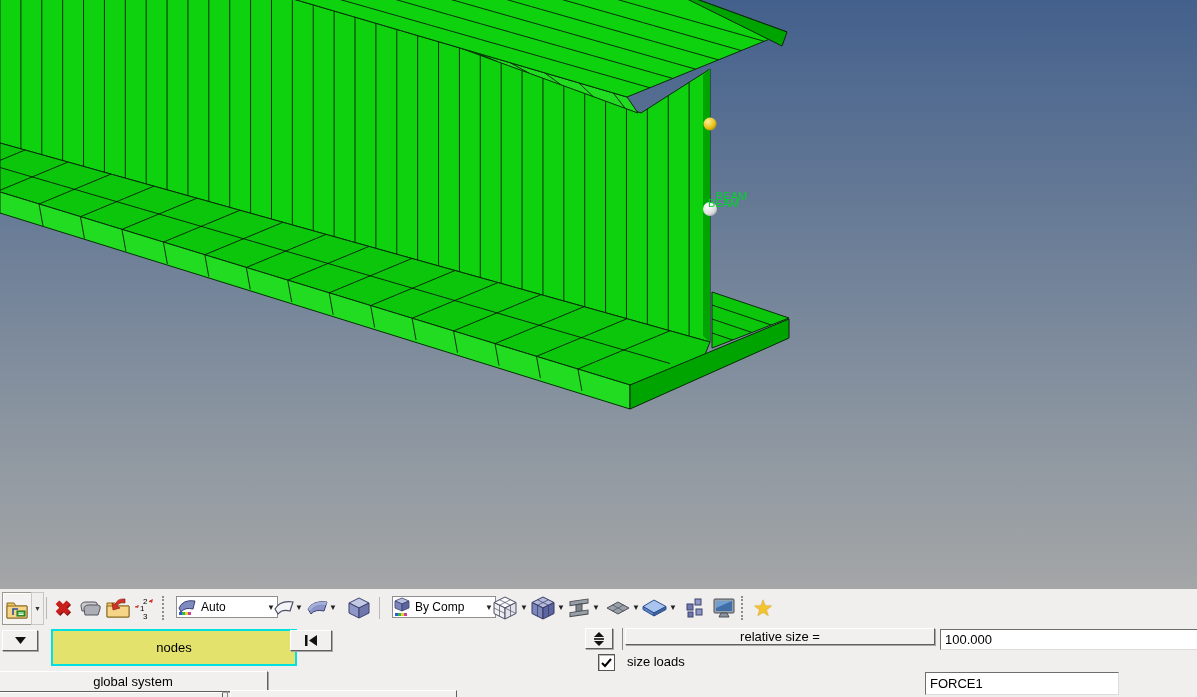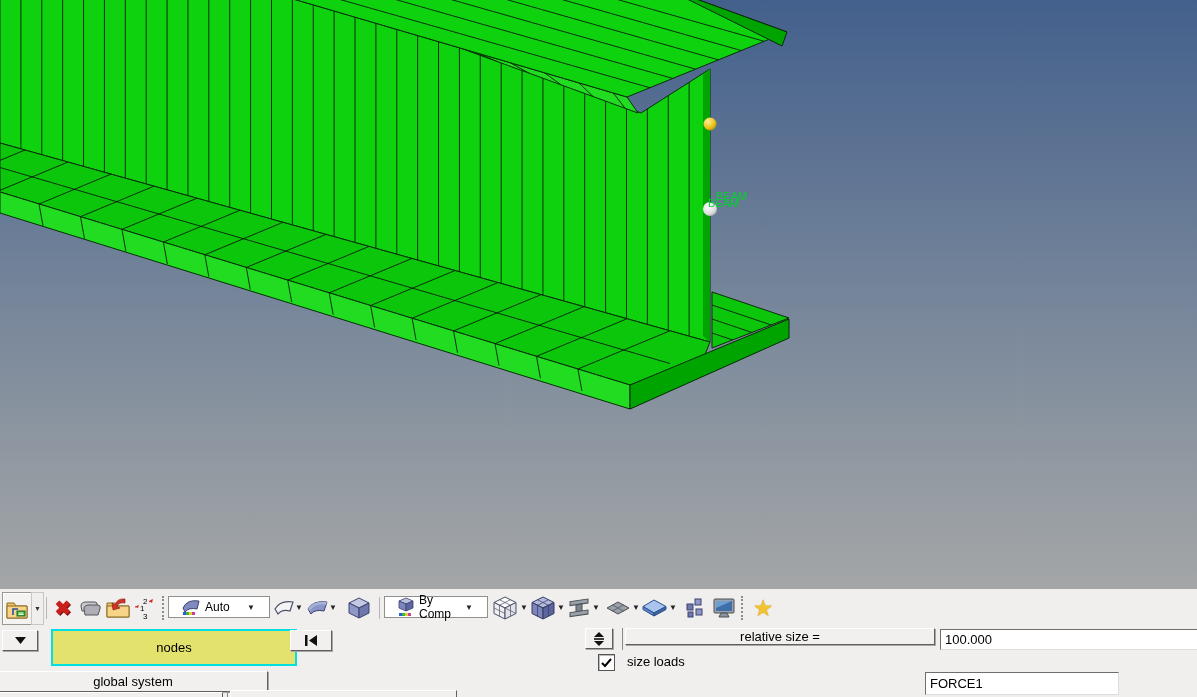--- a/index.html
+++ b/index.html
@@ -8,21 +8,21 @@
   .viewport svg{display:block;}
 
   
   .toolbar{position:absolute;left:0;top:589px;width:1197px;height:39px;background:#f0efee;border-bottom:1px solid #d8d6d3;}
   .tb{position:absolute;top:0;height:38px;display:flex;align-items:center;justify-content:center;}
   .tbtn{cursor:pointer;}
   .tb svg{display:block;}
   .sep1{position:absolute;top:8px;width:0;height:22px;border-left:1px solid #b9b7b4;}
   .dots{position:absolute;top:7px;width:0;height:24px;border-left:2px dotted #8f8d8a;}
   .caret{font-size:8px;color:#222;line-height:38px;}
-  .combo{position:absolute;top:7px;height:22px;background:#fff;border:1px solid #8f8f8f;display:flex;align-items:center;padding:0 12px;box-sizing:border-box;}
+  .combo{position:absolute;top:7px;height:22px;background:#fff;border:1px solid #8f8f8f;display:flex;align-items:center;padding:0 0;box-sizing:border-box;margin-left:8px;}
   .combo .ctext{font-size:12px;color:#000;padding:0 4px;flex:1;}
   .combo .ccaret{font-size:8px;color:#222;padding:0 2px;}
   .browserbox{position:absolute;left:2px;top:3px;width:28px;height:31px;border:1px solid #9a988f;background:#f4f3f1;box-shadow:inset 1px 1px 0 #fff;display:flex;align-items:center;justify-content:center;}
   .minicaret{position:absolute;left:31px;top:3px;width:11px;height:31px;border:1px solid #c9c7c2;display:flex;align-items:center;justify-content:center;font-size:7px;color:#333;}
   .xglyph{font-size:20px;font-weight:bold;color:#c9201d;text-shadow:1px 1px 0 #7e0f0d;}
   .starglyph{font-size:23px;color:#f4c430;text-shadow:0 0 1px #a97d00;}
 
   
   .panel{position:absolute;left:0;top:628px;width:1197px;height:69px;background:#f0efee;font-size:13px;color:#000;}
   .pbtn{position:absolute;background:#f1f0ef;border:1px solid;border-color:#ffffff #5f5f5f #5f5f5f #ffffff;box-shadow:1px 1px 0 #a8a8a8;display:flex;align-items:center;justify-content:center;box-sizing:border-box;cursor:pointer;}

